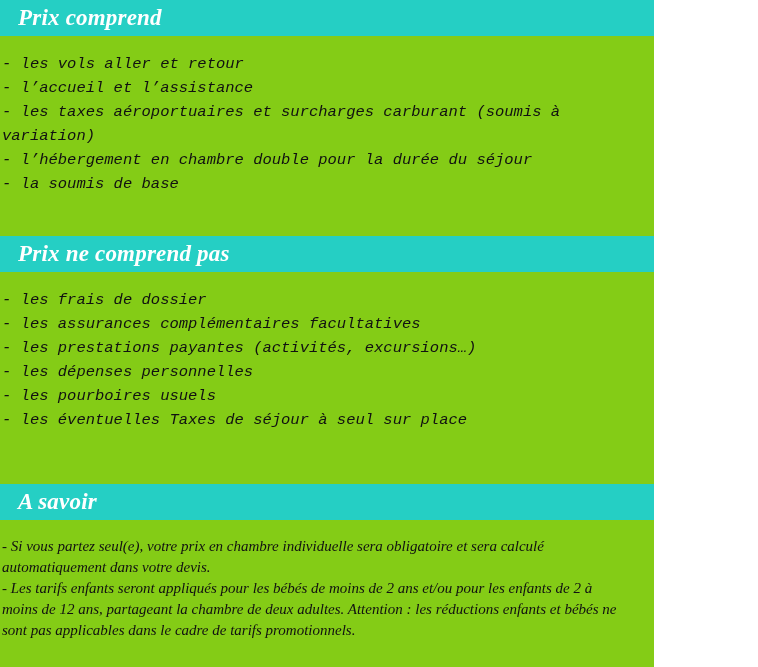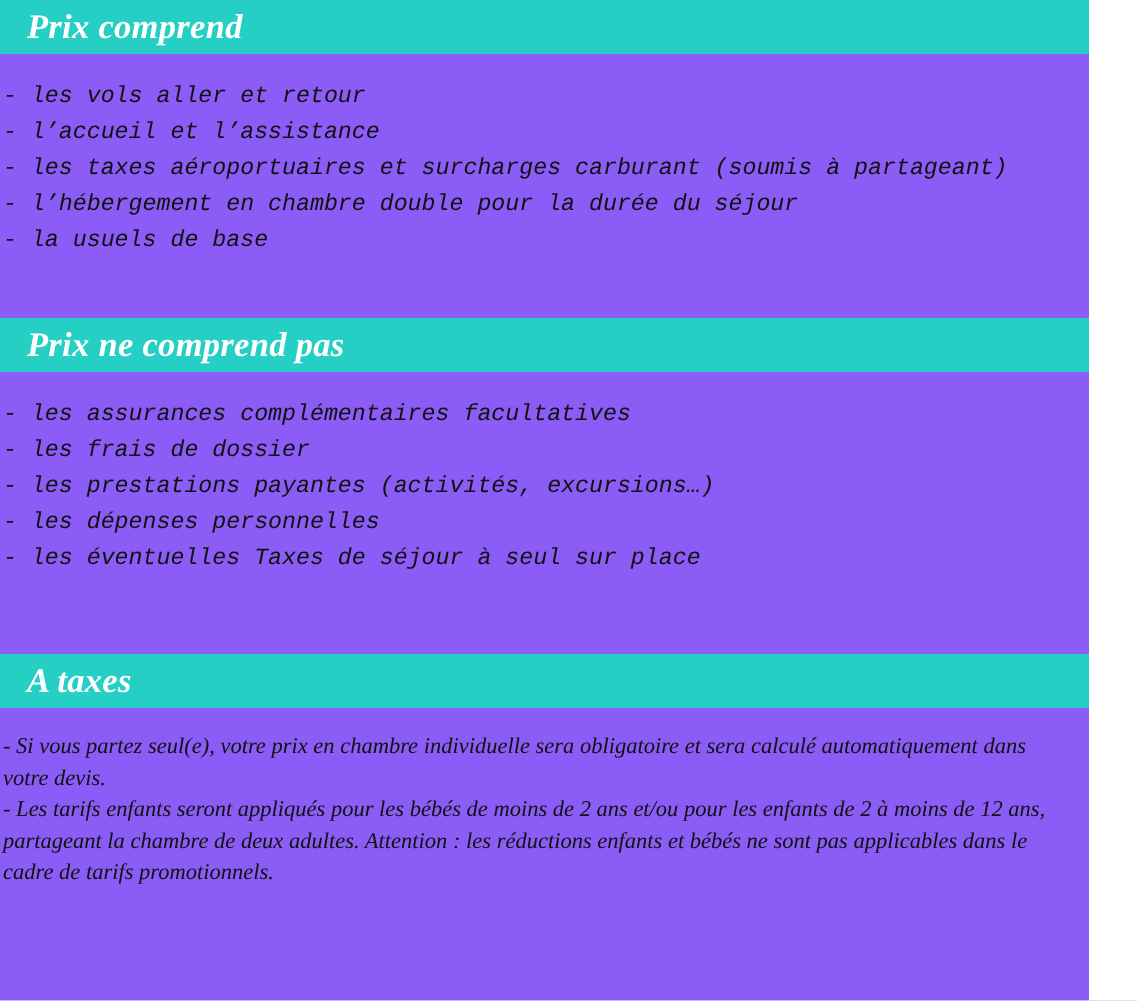--- a/index.html
+++ b/index.html
@@ -8,24 +8,24 @@
     background: #ffffff;
   }
   body {
     width: 758px;
     height: 667px;
     font-family: "Liberation Serif", serif;
     color: #1a1a1a;
     overflow: hidden;
   }
   .page {
-    width: 726px;
+    width: 654px;
     height: 667px;
     position: relative;
-    background: #8b5cf6;
+    background: #84cc16;
   }
   .section-header {
     background: #25cfc4;
     color: #ffffff;
     font-family: "Liberation Serif", serif;
     font-style: italic;
     font-weight: bold;
     font-size: 23px;
     line-height: 36px;
     padding: 0 0 0 18px;
@@ -62,45 +62,46 @@
 <body>
 
 <div class="page">
 
   <div class="block-1">
     <div class="section-header">Prix comprend</div>
     <div class="gap-small"></div>
     <div class="section-body">
       <div class="line">- les vols aller et retour</div>
       <div class="line">- l’accueil et l’assistance</div>
-      <div class="line">- les taxes aéroportuaires et surcharges carburant (soumis à partageant)</div>
+      <div class="line">- les taxes aéroportuaires et surcharges carburant (soumis à variation)</div>
       <div class="line">- l’hébergement en chambre double pour la durée du séjour</div>
-      <div class="line">- la usuels de base</div>
+      <div class="line">- la soumis de base</div>
     </div>
   </div>
 
   <div class="gap-medium"></div>
 
   <div class="block-2">
     <div class="section-header">Prix ne comprend pas</div>
     <div class="gap-small"></div>
     <div class="section-body">
+      <div class="line">- les frais de dossier</div>
       <div class="line">- les assurances complémentaires facultatives</div>
-      <div class="line">- les frais de dossier</div>
       <div class="line">- les prestations payantes (activités, excursions…)</div>
       <div class="line">- les dépenses personnelles</div>
+      <div class="line">- les pourboires usuels</div>
       <div class="line">- les éventuelles Taxes de séjour à seul sur place</div>
     </div>
   </div>
 
   <div class="gap-medium"></div>
   <div class="gap-tiny"></div>
 
   <div class="block-3">
-    <div class="section-header">A taxes</div>
+    <div class="section-header">A savoir</div>
     <div class="gap-small"></div>
     <div class="section-body">
       <div class="para">- Si vous partez seul(e), votre prix en chambre individuelle sera obligatoire et sera calculé automatiquement dans votre devis.</div>
       <div class="para">- Les tarifs enfants seront appliqués pour les bébés de moins de 2 ans et/ou pour les enfants de 2 à moins de 12 ans, partageant la chambre de deux adultes. Attention : les réductions enfants et bébés ne sont pas applicables dans le cadre de tarifs promotionnels.</div>
     </div>
   </div>
 
 </div>
 
 </body></html>

